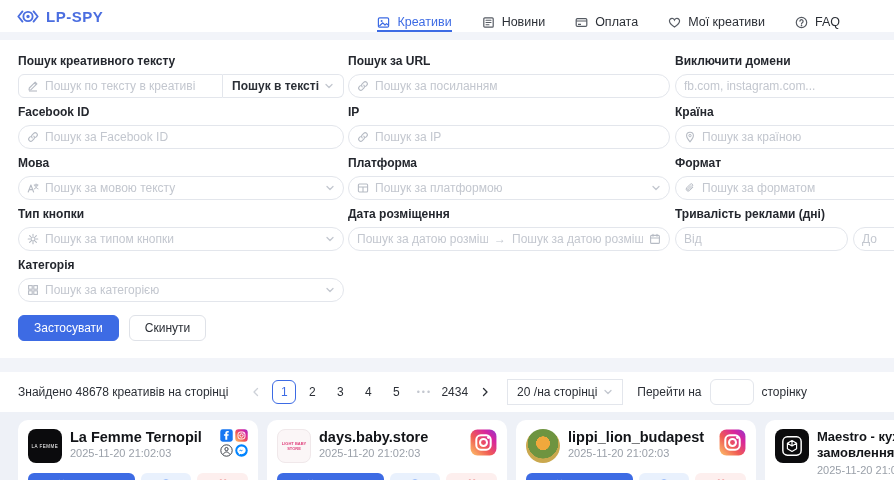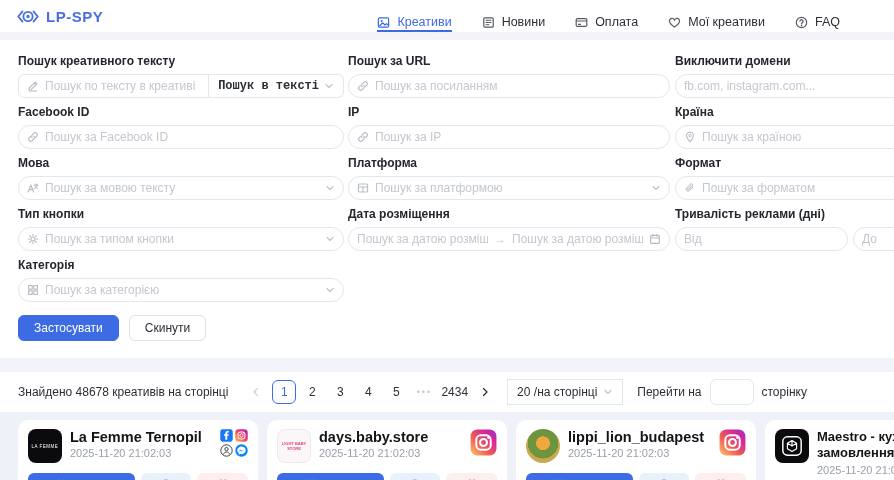--- a/index.html
+++ b/index.html
@@ -28,21 +28,21 @@
   .flabel { font-size:12px; font-weight:bold; color:#24272e; margin-bottom:6px; }
   .joined { display:flex; }
   .ibox { display:flex; align-items:center; gap:6px; height:24px; border:1px solid #e3e6ec;
           border-radius:12px; background:#fff; padding:0 8px; }
   .ibox input { border:0; outline:0; flex:1; min-width:0; font-family:"Liberation Sans",sans-serif;
                 font-size:12px; color:#333; background:transparent; }
   .ibox input::placeholder { color:#c3c7cf; }
   .joined .ibox.main { flex:1; border-radius:6px 0 0 6px; }
   .addon { display:flex; align-items:center; gap:5px; border:1px solid #e3e6ec; border-left:0;
            border-radius:0 6px 6px 0; padding:0 9px; font-size:12px; font-weight:bold; color:#2b2f36;
-           background:#fff; cursor:pointer;font-family:Liberation Mono, monospace; }
+           background:#fff; cursor:pointer; }
   .ficon { color:#b6bbc4; display:flex; flex:0 0 auto; }
   .chev { color:#c3c7cf; display:flex; flex:0 0 auto; }
   .range-arrow { color:#c3c7cf; font-size:12px; flex:0 0 auto; }
   .dur-wrap { display:flex; gap:5px; }
   .dur-wrap .ibox { flex:1; }
   .factions { display:flex; gap:10px; padding-left:18px; margin-top:13px; }
   .btn { font-family:"Liberation Sans",sans-serif; font-size:12px; height:26px; padding:0 15px;
          border-radius:6px; cursor:pointer; }
   .btn-primary { background:#3d6be4; border:1px solid #3d6be4; color:#fff; }
   .btn-default { background:#fff; border:1px solid #dfe2e8; color:#2b2f36; }

